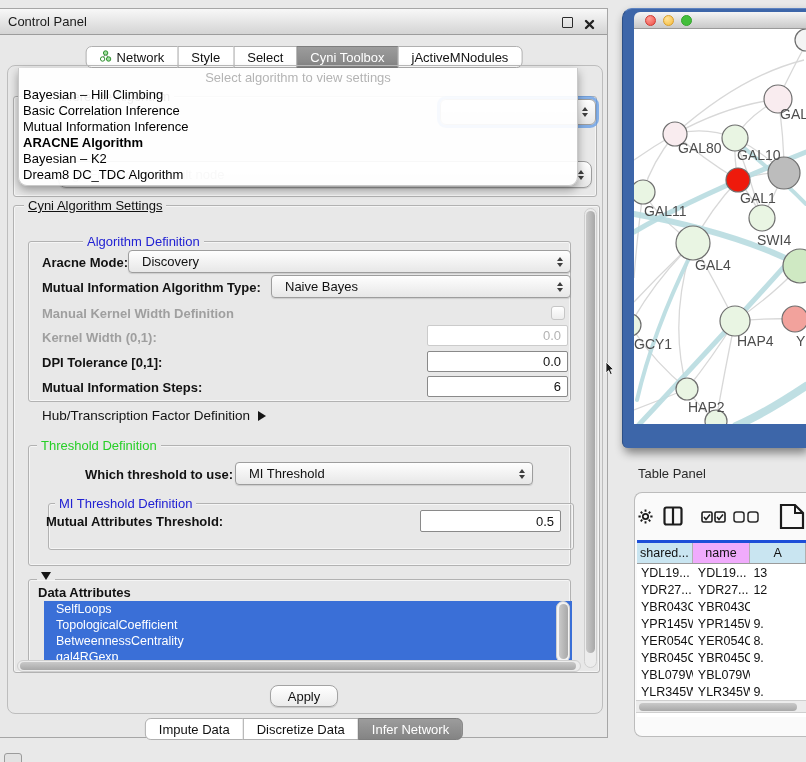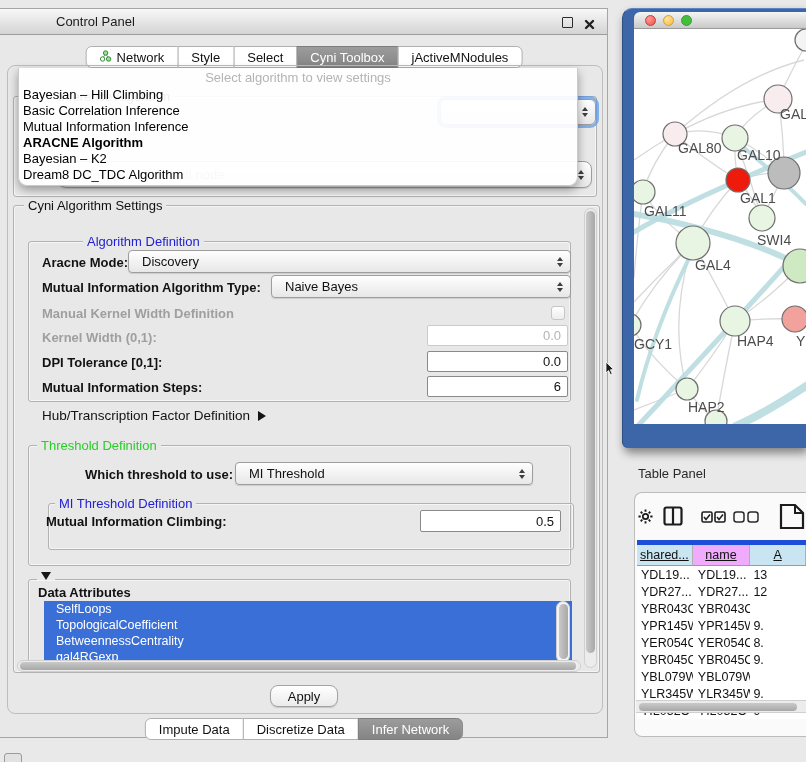--- a/index.html
+++ b/index.html
@@ -5,21 +5,21 @@
   html,body{margin:0;padding:0;}
   #page{position:relative;width:806px;height:762px;background:#e9e9e9;overflow:hidden;
         font-family:"Liberation Sans",sans-serif;-webkit-font-smoothing:antialiased;}
   .abs{position:absolute;box-sizing:border-box;}
 
   
   .cp-win{position:absolute;left:0;top:8px;width:608px;height:730px;background:#e8e8e8;
           border:1px solid #a6a6a6;border-left:none;box-sizing:border-box;}
   .cp-titlebar{position:absolute;left:0;top:0;width:100%;height:26px;
                background:linear-gradient(#f8f8f8,#d4d4d4);border-bottom:1px solid #9c9c9c;
-               display:flex;align-items:center;box-sizing:border-box;padding-left:48px;}
+               display:flex;align-items:center;box-sizing:border-box;}
   .cp-title{font-size:13px;color:#1a1a1a;margin-left:8px;}
   .float-ic{position:absolute;right:34px;top:8px;width:9px;height:9px;border:1.6px solid #2b2b2b;border-radius:1px;}
   .close-ic{position:absolute;right:12px;top:7px;width:11px;height:11px;}
 
   
   .seg{position:absolute;display:flex;transform:translateX(-50%);}
   .seg .tab{height:22px;display:flex;align-items:center;gap:5px;padding:0 13px;background:#fff;
             border:1px solid #b0b0b0;margin-left:-1px;font-size:13px;color:#111;box-sizing:border-box;
             white-space:nowrap;}
   .seg .tab:first-child{border-radius:6px 0 0 6px;margin-left:0;}
@@ -90,21 +90,21 @@
                 border-bottom:1px solid #9a9a9a;box-sizing:border-box;}
   .light{position:absolute;width:11px;height:11px;border-radius:50%;box-sizing:border-box;}
   .net-canvas{position:absolute;left:634px;top:29px;width:172px;height:395px;background:#fff;overflow:hidden;}
 
   
   .tp-title{position:absolute;left:638px;top:466px;font-size:13px;color:#2a2a2a;}
   .tp-panel{position:absolute;left:634px;top:492px;width:172px;height:245px;background:#fafafa;
             border:1px solid #bcbcbc;border-right:none;border-radius:8px 0 0 8px;box-sizing:border-box;}
   .tp-toolbar-icon{position:absolute;}
   .tbl{position:absolute;left:637px;top:540px;width:169px;font-size:12.5px;color:#111;}
-  .thead{display:flex;height:20px;border-top:5px solid #1d4ed8;border-bottom:1px solid #9b9b9b;text-decoration:underline;}
+  .thead{display:flex;height:20px;border-top:3px solid #1d4ed8;border-bottom:1px solid #9b9b9b;}
   .th{display:flex;align-items:center;justify-content:center;box-sizing:border-box;
       border-right:1px solid #b0b0b0;background:#f0abfc;height:100%;overflow:hidden;font-size:12.5px;}
   .th.hl{background:#c9e5f1;}
   .tr{display:flex;height:17px;background:#fff;}
   .td{display:flex;align-items:center;box-sizing:border-box;overflow:hidden;white-space:nowrap;height:100%;}
   .c0{width:70px;}.c1{width:72px;}.c2{width:70px;}
   .td.c0{padding-left:4px;}.td.c1{padding-left:5px;}.td.c2{padding-left:3px;}
 
   .mini-btn{position:absolute;left:4px;top:753px;width:18px;height:12px;border:1px solid #9b9b9b;
             border-radius:3px;background:#e2e2e2;box-sizing:border-box;}
@@ -180,21 +180,21 @@
           <div class="popup-item">Bayesian – Hill Climbing</div>
           <div class="popup-item">Basic Correlation Inference</div>
           <div class="popup-item">Mutual Information Inference</div>
           <div class="popup-item bold">ARACNE Algorithm</div>
           <div class="popup-item">Bayesian – K2</div>
           <div class="popup-item">Dream8 DC_TDC Algorithm</div>
         </div>
     </div>
 
     <div class="grp" style="left:13px;top:196px;width:587px;height:468px;">
-      <span class="leg" style="left:10px;top:-8px;">Cyni Algorithm Settings</span>
+      <span class="leg" style="left:10px;top:-8px;text-decoration:underline;">Cyni Algorithm Settings</span>
     </div>
 
     <div class="sb-track" style="left:584px;top:199px;width:13px;height:460px;">
       <div class="sb-thumb-v" style="left:1px;top:2px;width:9px;height:442px;"></div>
     </div>
 
     <div class="grp" style="left:28px;top:232px;width:543px;height:161px;">
       <span class="leg blue" style="left:8px;top:-8px;margin-left:46px;">Algorithm Definition</span>
     </div>
     <span class="lbl" style="left:42px;top:246px;">Aracne Mode:</span>
@@ -240,21 +240,21 @@
     <div class="combo" style="left:235px;top:453px;width:298px;height:23px;">
       <span>MI Threshold</span>
       <span class="sp">
           <i class="up"></i>
           <i class="dn"></i>
         </span>
     </div>
     <div class="grp" style="left:48px;top:494px;width:526px;height:47px;">
       <span class="leg blue" style="left:6px;top:-8px;">MI Threshold Definition</span>
     </div>
-    <span class="lbl" style="left:46px;top:505px;">Mutual Information Climbing:</span>
+    <span class="lbl" style="left:46px;top:505px;">Mutual Attributes Threshold:</span>
     <div class="fld" style="left:420px;top:501px;width:141px;height:22px;">
       <span>0.5</span>
     </div>
 
     <div class="grp" style="left:28px;top:570px;width:543px;height:85px;">
       <span class="leg" style="left:8px;top:-8px;">
         <span class="tri-d"></span>
       </span>
     </div>
     <span class="lbl" style="left:38px;top:576px;">Data Attributes</span>

